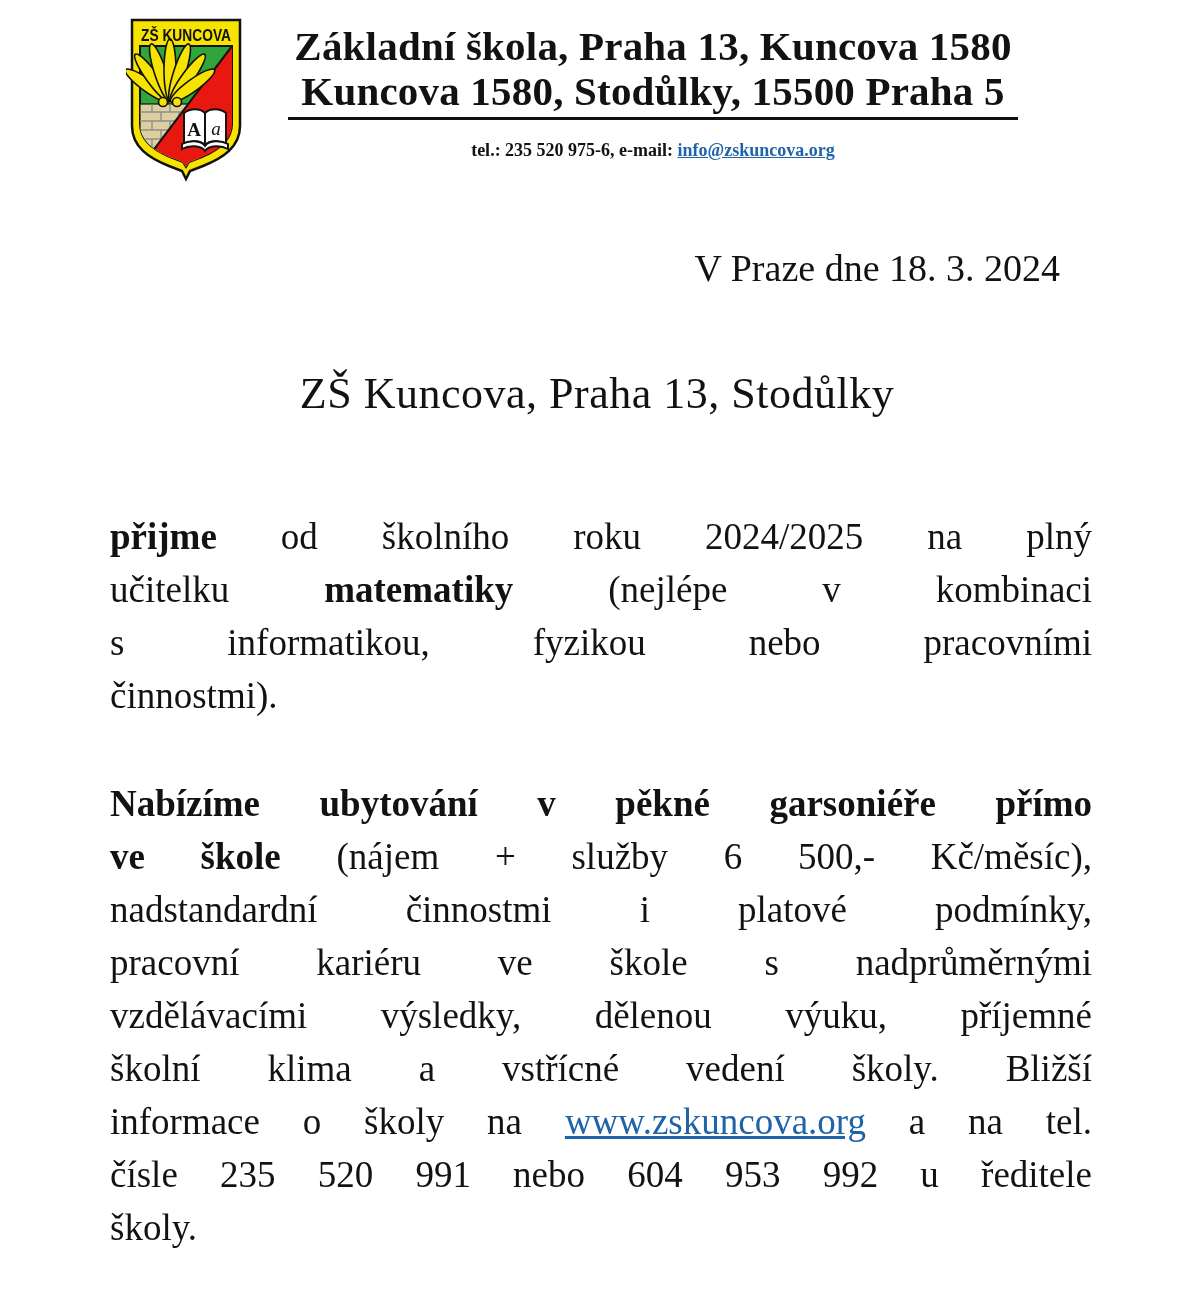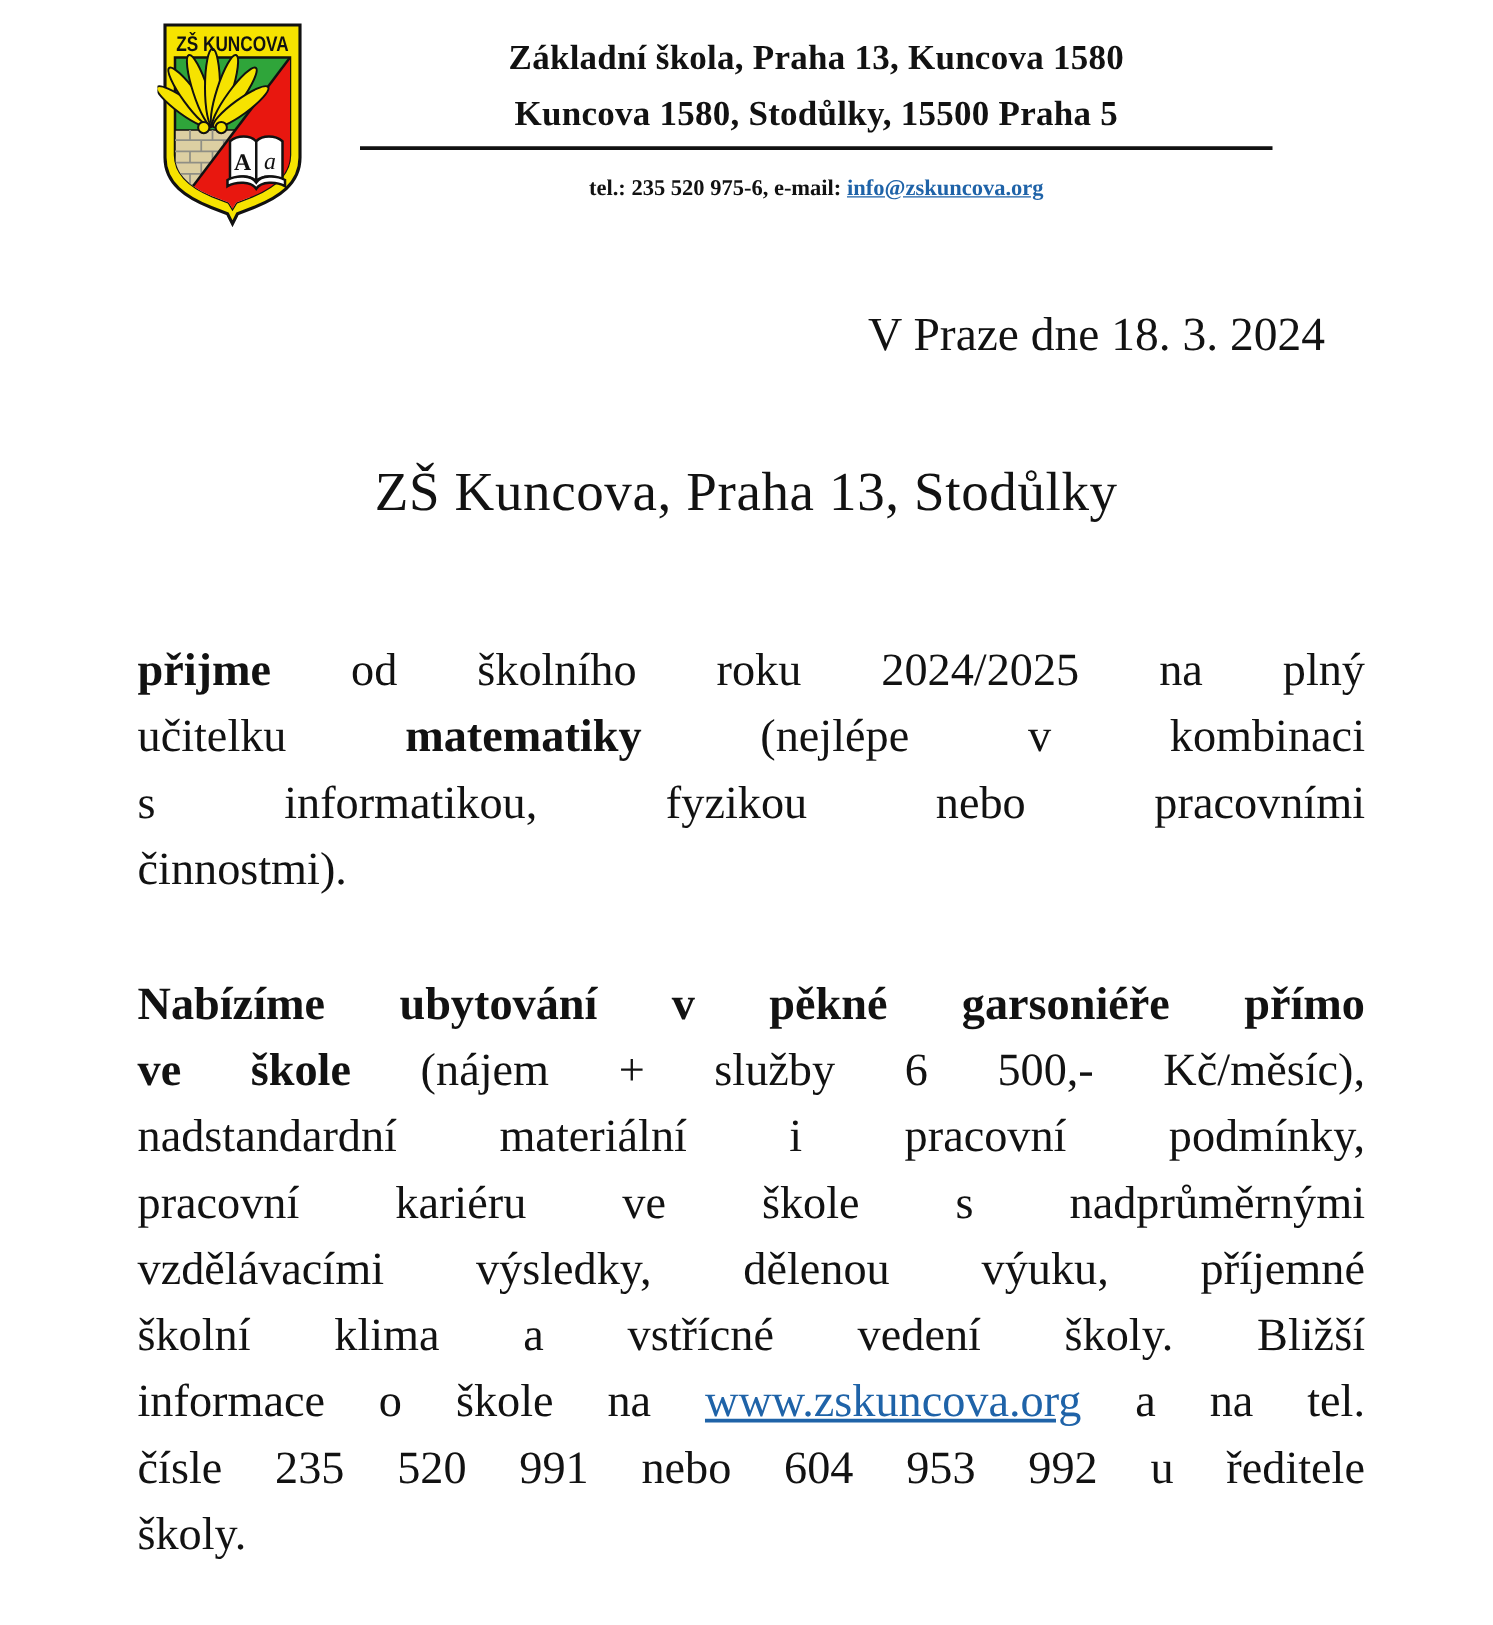--- a/index.html
+++ b/index.html
@@ -11,21 +11,21 @@
     font-family: "Liberation Serif", serif;
     color: #121212;
     overflow: hidden;
   }
 
   
   .logo { position:absolute; left:126px; top:16px; width:120px; height:166px; }
 
   
   .header-block { position:absolute; left:288px; top:24px; width:730px; text-align:center; }
-  .h-line { font-size:28px; font-weight:bold; line-height:45px; letter-spacing:0.2px; white-space:nowrap; }
+  .h-line { font-size:41px; font-weight:bold; line-height:45px; letter-spacing:0.2px; white-space:nowrap; }
   .header-rule { border:0; border-top:3px solid #111111; margin:3px 0 0 0; width:100%; }
   .contact-line { margin-top:20px; font-size:18px; font-weight:bold; }
   .contact-line a { color:#1f63a8; text-decoration:underline; }
 
   
   .date-line { position:absolute; top:246px; left:597px; width:463px; text-align:right; font-size:38px; }
 
   
   .doc-title { position:absolute; top:368px; left:0; width:100%; text-align:center;
                font-size:44px; font-weight:normal; letter-spacing:0.5px; }
@@ -136,23 +136,23 @@
   <div class="body-text">
     <div class="para">
         <div class="tline"><span class="b">přijme</span><span> od školního roku 2024/2025 na plný</span></div>
         <div class="tline"><span>učitelku </span><span class="b">matematiky</span><span> (nejlépe v&nbsp;kombinaci</span></div>
         <div class="tline"><span>s&nbsp;informatikou, fyzikou nebo pracovními</span></div>
         <div class="tline tline-last"><span>činnostmi).</span></div>
       </div>
     <div class="para">
         <div class="tline"><span class="b">Nabízíme ubytování v&nbsp;pěkné garsoniéře přímo</span></div>
         <div class="tline"><span class="b">ve škole</span><span> (nájem + služby 6&nbsp;500,- Kč/měsíc),</span></div>
-        <div class="tline"><span>nadstandardní materiální i pracovní podmínky,</span></div>
+        <div class="tline"><span>nadstandardní činnostmi i platové podmínky,</span></div>
         <div class="tline"><span>pracovní kariéru ve škole s&nbsp;nadprůměrnými</span></div>
         <div class="tline"><span>vzdělávacími výsledky, dělenou výuku, příjemné</span></div>
         <div class="tline"><span>školní klima a vstřícné vedení školy. Bližší</span></div>
-        <div class="tline"><span>informace o škole na </span><a href="#" class="link">www.zskuncova.org</a><span> a na tel.</span></div>
+        <div class="tline"><span>informace o školy na </span><a href="#" class="link">www.zskuncova.org</a><span> a na tel.</span></div>
         <div class="tline"><span>čísle 235&nbsp;520&nbsp;991 nebo 604&nbsp;953&nbsp;992 u ředitele</span></div>
         <div class="tline tline-last"><span>školy.</span></div>
       </div>
   </div>
 
 </div>
 
 </body></html>

